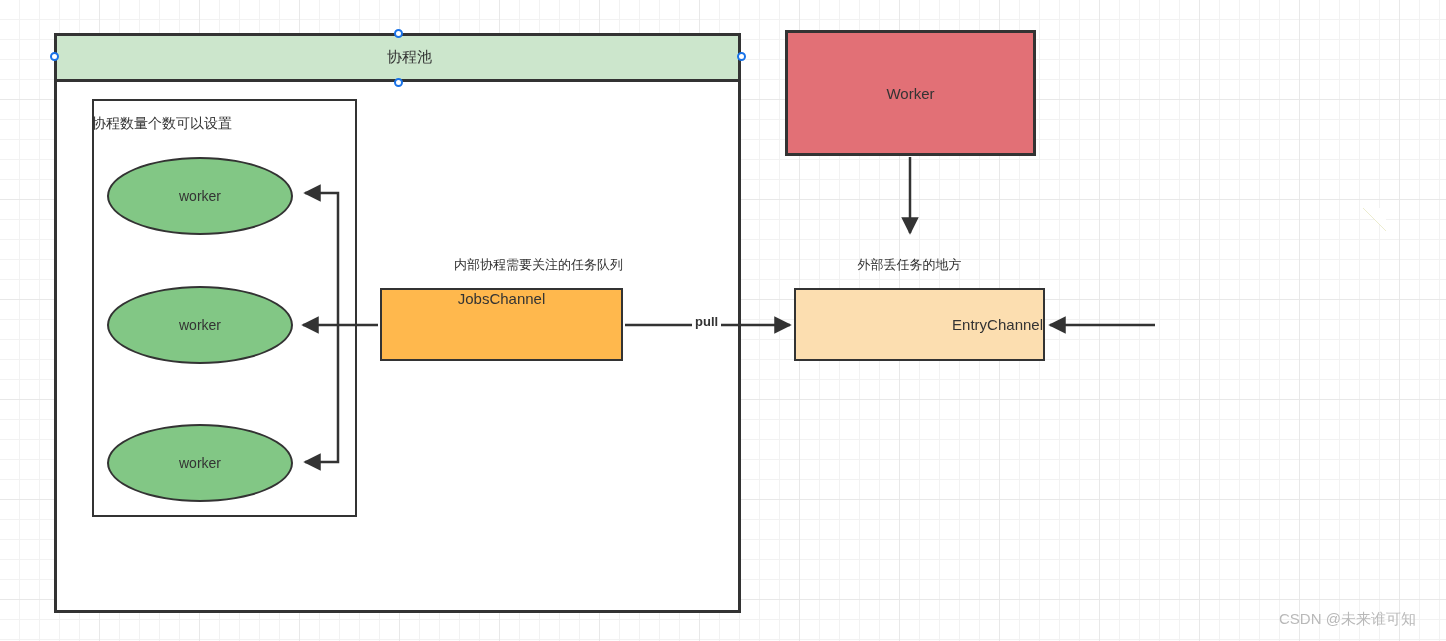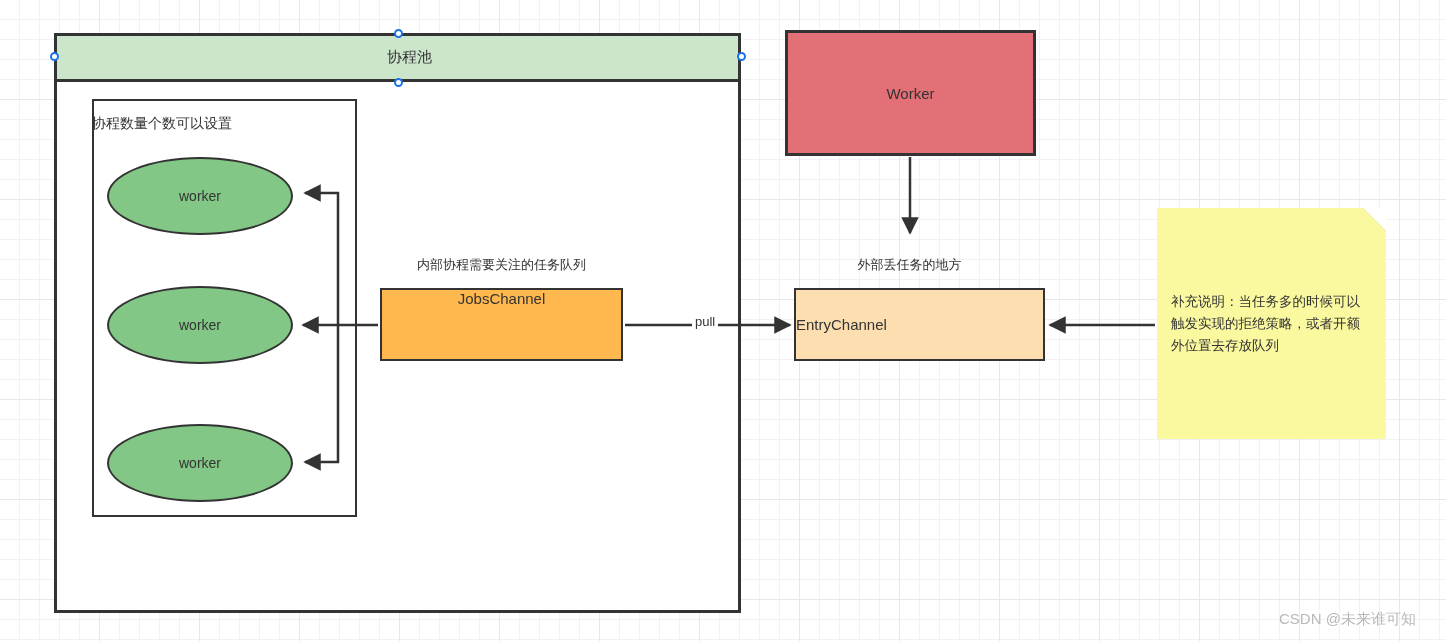--- a/index.html
+++ b/index.html
@@ -83,30 +83,30 @@
   .jobs-channel {
     left: 380px; top: 288px;
     width: 243px; height: 73px;
     background: #ffb84d;
     border: 2px solid #333333;
     display: flex; justify-content: center;
     font-size: 15px; color: #333333;
   }
   .jobs-channel-label {
     left: 380px; top: 256px;
-    width: 243px; text-align: center;
+    width: 243px; text-align: right;
     font-size: 13px; color: #333333;
   }
 
   .entry-channel {
     left: 794px; top: 288px;
     width: 251px; height: 73px;
     background: #fcdeb0;
     border: 2px solid #333333;
-    display: flex; align-items: center; justify-content: flex-start;
+    display: flex; align-items: center; justify-content: flex-end;
     font-size: 15px; color: #333333;
   }
   .entry-channel-label {
     left: 784px; top: 256px;
     width: 251px; text-align: center;
     font-size: 13px; color: #333333;
   }
 
   .worker-rect {
     left: 785px; top: 30px;
@@ -140,20 +140,21 @@
     white-space: pre-line;
   }
 
   
   .pull-label {
     left: 692px; top: 314px;
     font-size: 13px;
     color: #333333;
     background: #ffffff;
     padding: 0 3px;
+    font-weight: bold;
   }
 
   
   .handle {
     width: 9px; height: 9px;
     border: 2px solid #1a73e8;
     background: #ffffff;
     border-radius: 50%;
     box-sizing: border-box;
   }
@@ -226,23 +227,20 @@
 
   <div class="node entry-channel-label">外部丢任务的地方</div>
   <div class="node entry-channel">
     <span>EntryChannel</span>
   </div>
 
   <div class="node worker-rect">
     <span>Worker</span>
   </div>
 
-  <div class="node sticky">
-    <span class="sticky-text">补充说明：当任务多的时候可以触发实现的拒绝策略，或者开额外位置去存放队列</span>
-  </div>
   <div class="node sticky-fold"></div>
 
   <div class="node pool-header">
     <span>协程池</span>
   </div>
 
   <div class="node handle h-left"></div>
   <div class="node handle h-right"></div>
   <div class="node handle h-top"></div>
   <div class="node handle h-bottom"></div>

